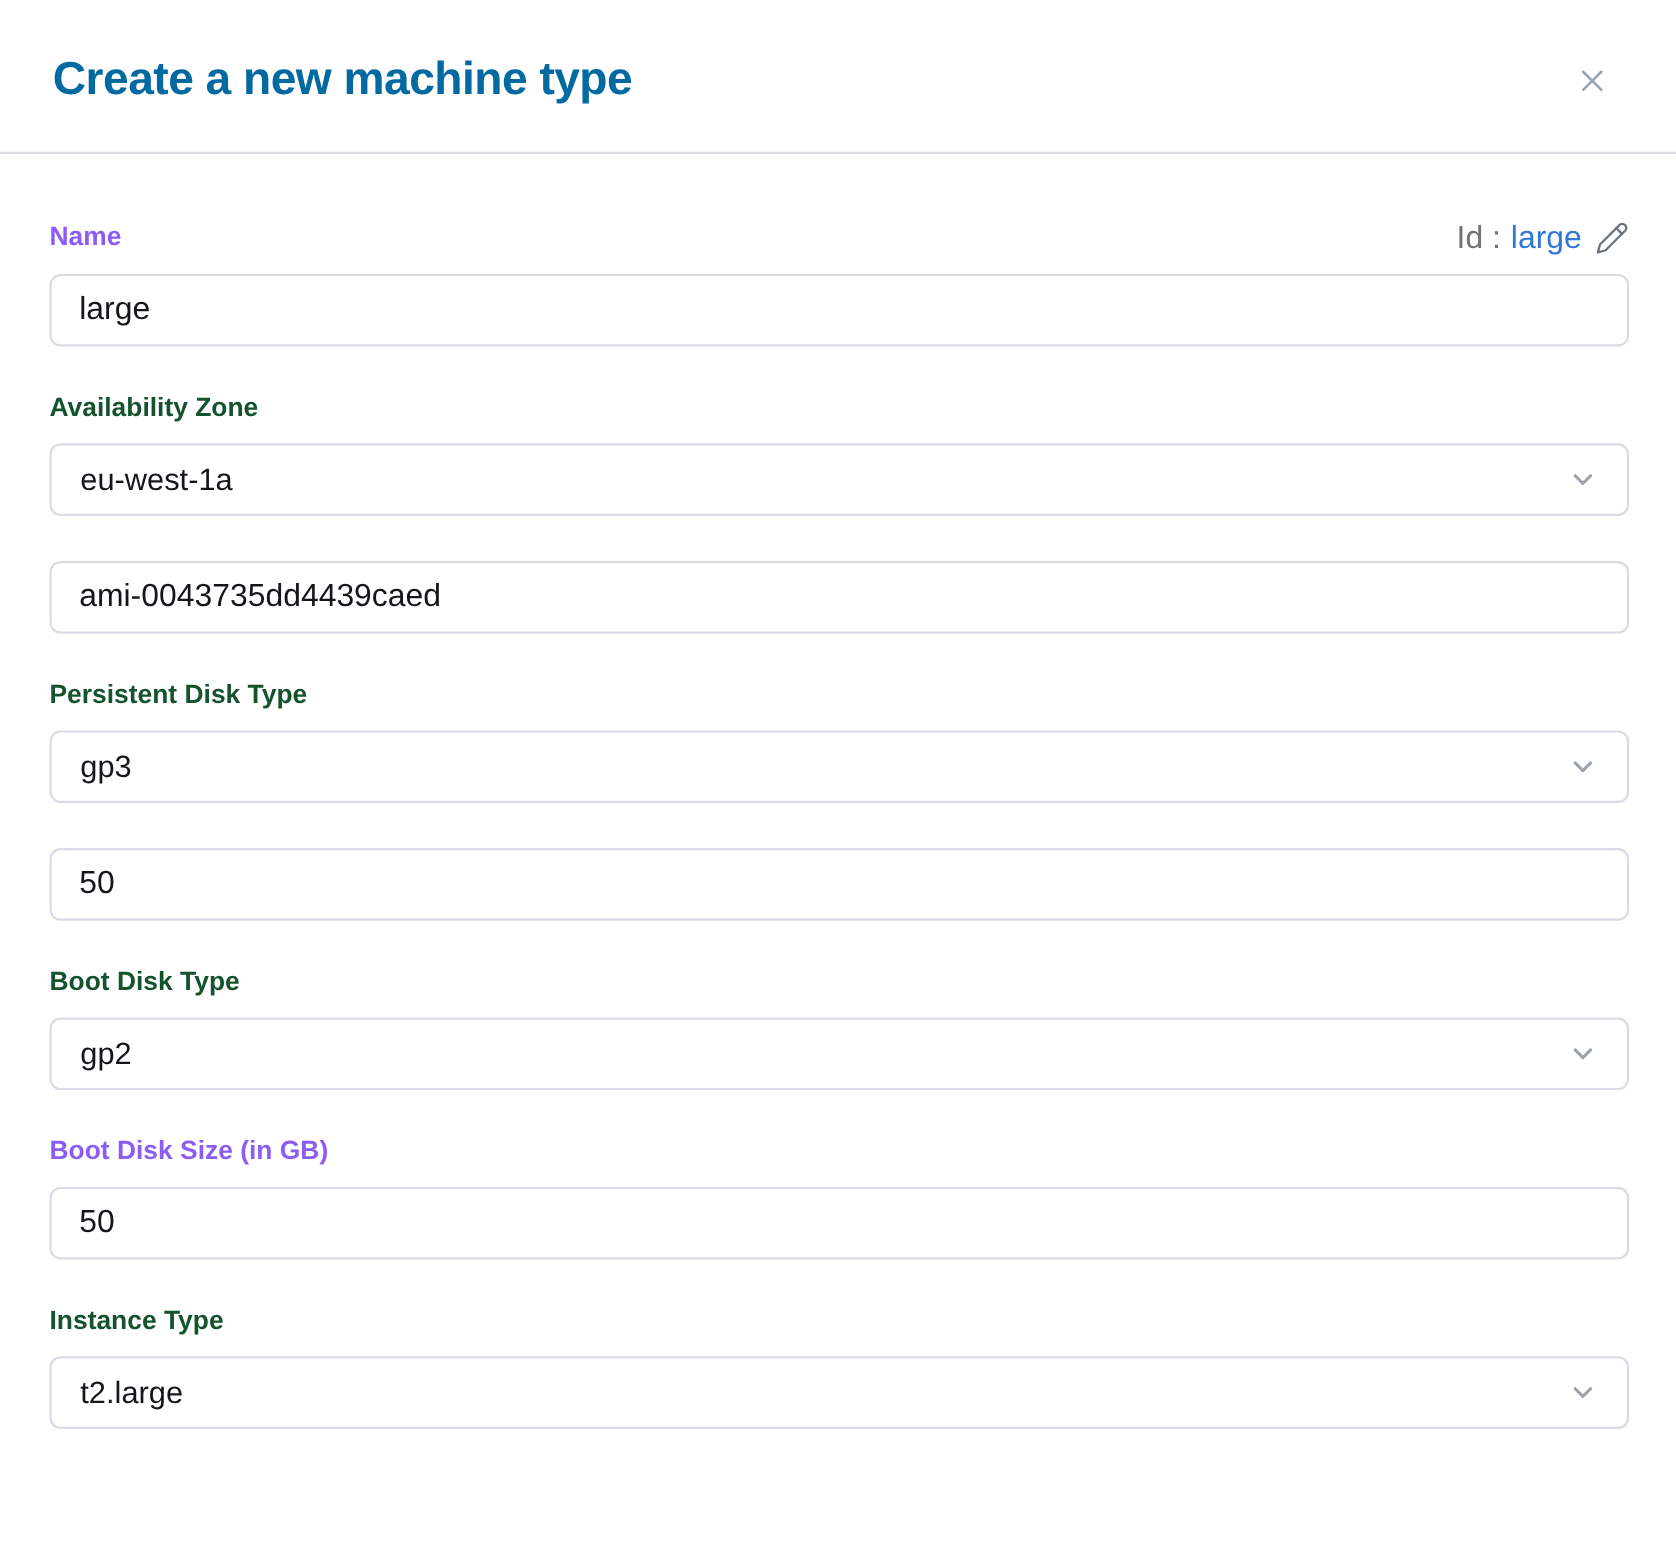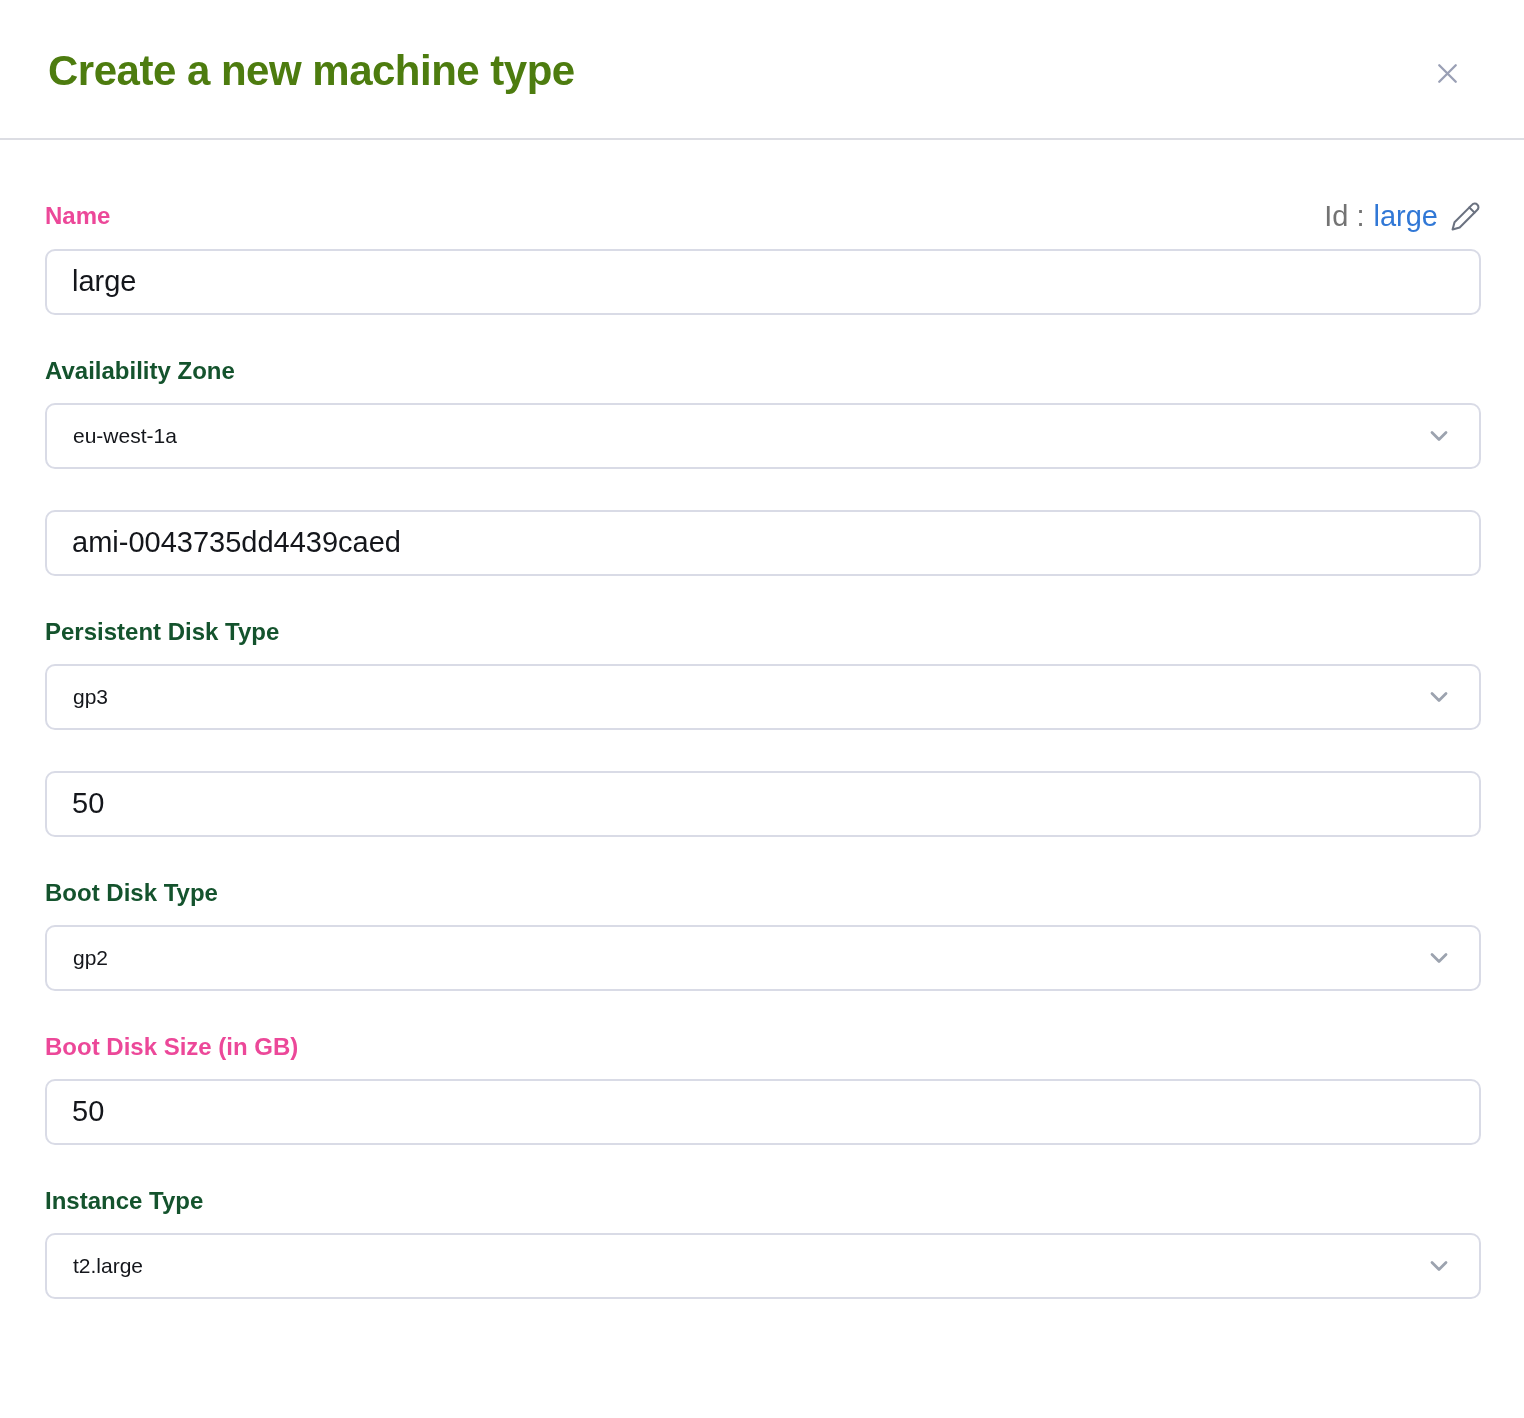--- a/index.html
+++ b/index.html
@@ -16,21 +16,21 @@
   .modal-header {
     display: flex;
     align-items: flex-start;
     justify-content: space-between;
     padding: 45px 60px 40px 48px;
     border-bottom: 2px solid #dcdde3;
   }
   .modal-title {
     font-size: 42px;
     font-weight: 700;
-    color: #4d7c0f;
+    color: #0369a1;
     letter-spacing: -0.5px;
     line-height: 1.25;
   }
   .close-btn {
     background: none;
     border: none;
     cursor: pointer;
     padding: 0;
     margin-top: 12px;
     line-height: 0;
@@ -38,21 +38,21 @@
 
   
   .modal-content { padding: 61px 43px 0 45px; }
 
   .field-group { margin-bottom: 41px; }
 
   .field-label {
     display: block;
     font-size: 24px;
     font-weight: 600;
-    color: #ec4899;
+    color: #8b5cf6;
     line-height: 30px;
     margin-bottom: 17px;
   }
   .field-label.select-label { color: #14532d; }
 
   .label-row {
     display: flex;
     align-items: center;
     justify-content: space-between;
     margin-bottom: 17px;
@@ -92,21 +92,21 @@
     background: #ffffff;
     border: 2px solid #d9dbe6;
     border-radius: 10px;
     padding: 0 26px;
     display: flex;
     align-items: center;
     justify-content: space-between;
     cursor: pointer;
   }
   .select-value {
-    font-size: 21px;
+    font-size: 28px;
     color: #14161b;
   }
   .chevron { flex: 0 0 auto; }
 </style>
 </head>
 <body>
 
 <div class="modal">
 
   <div class="modal-header">

